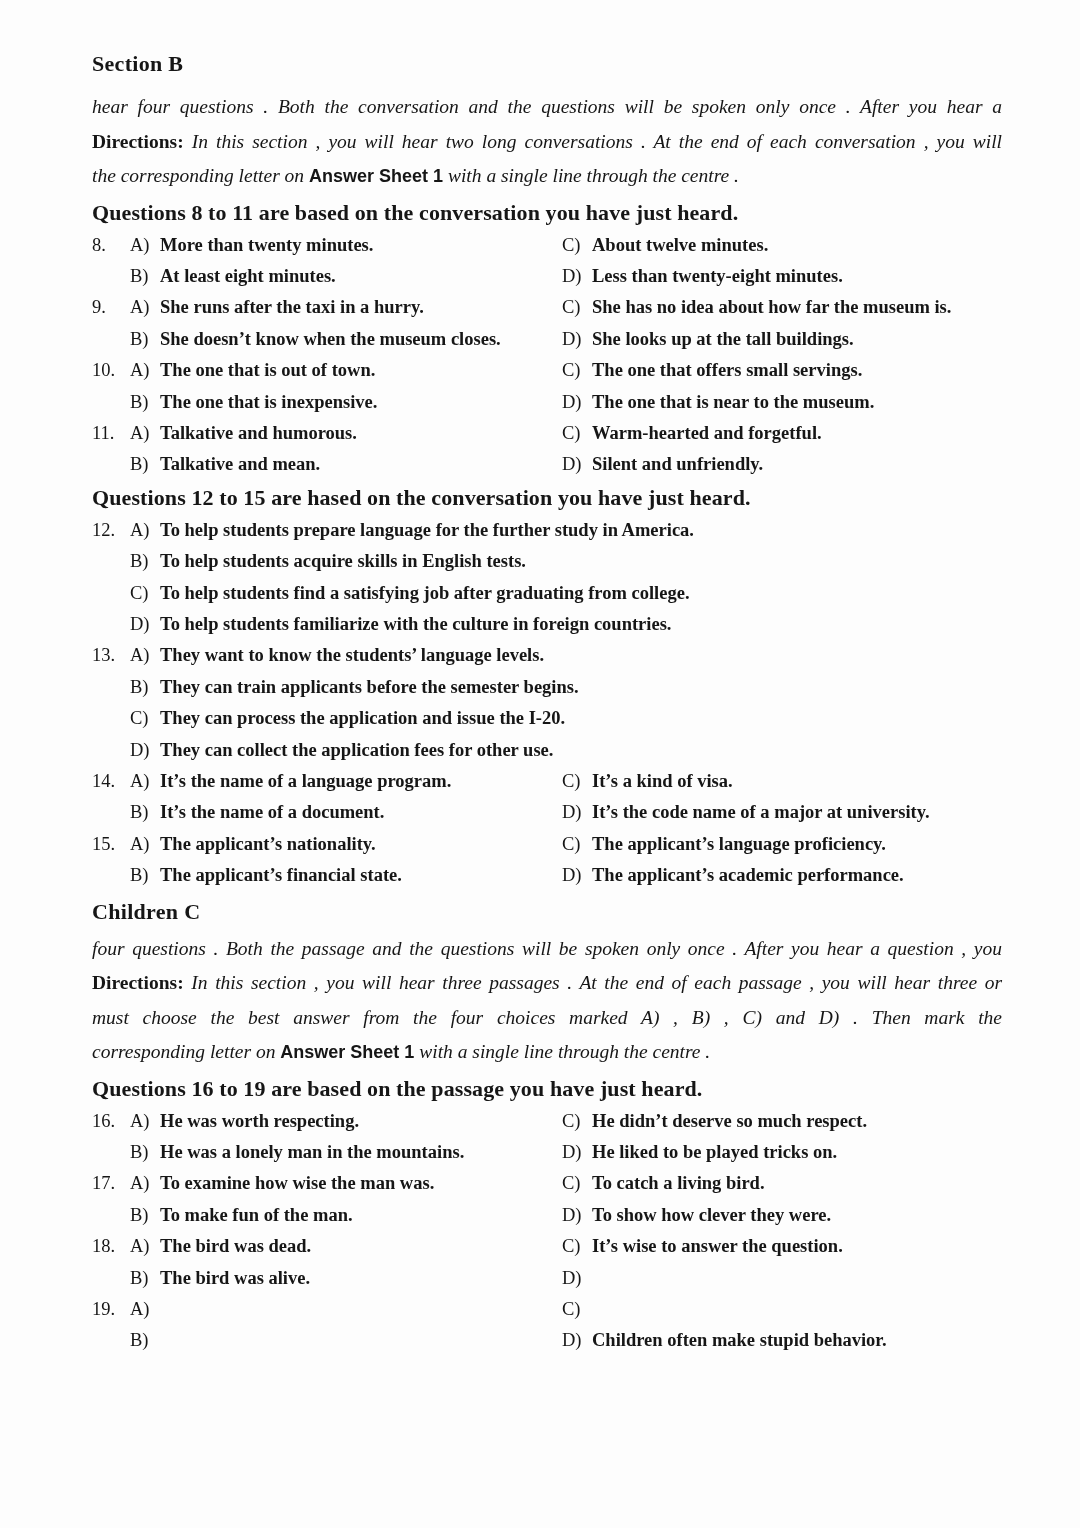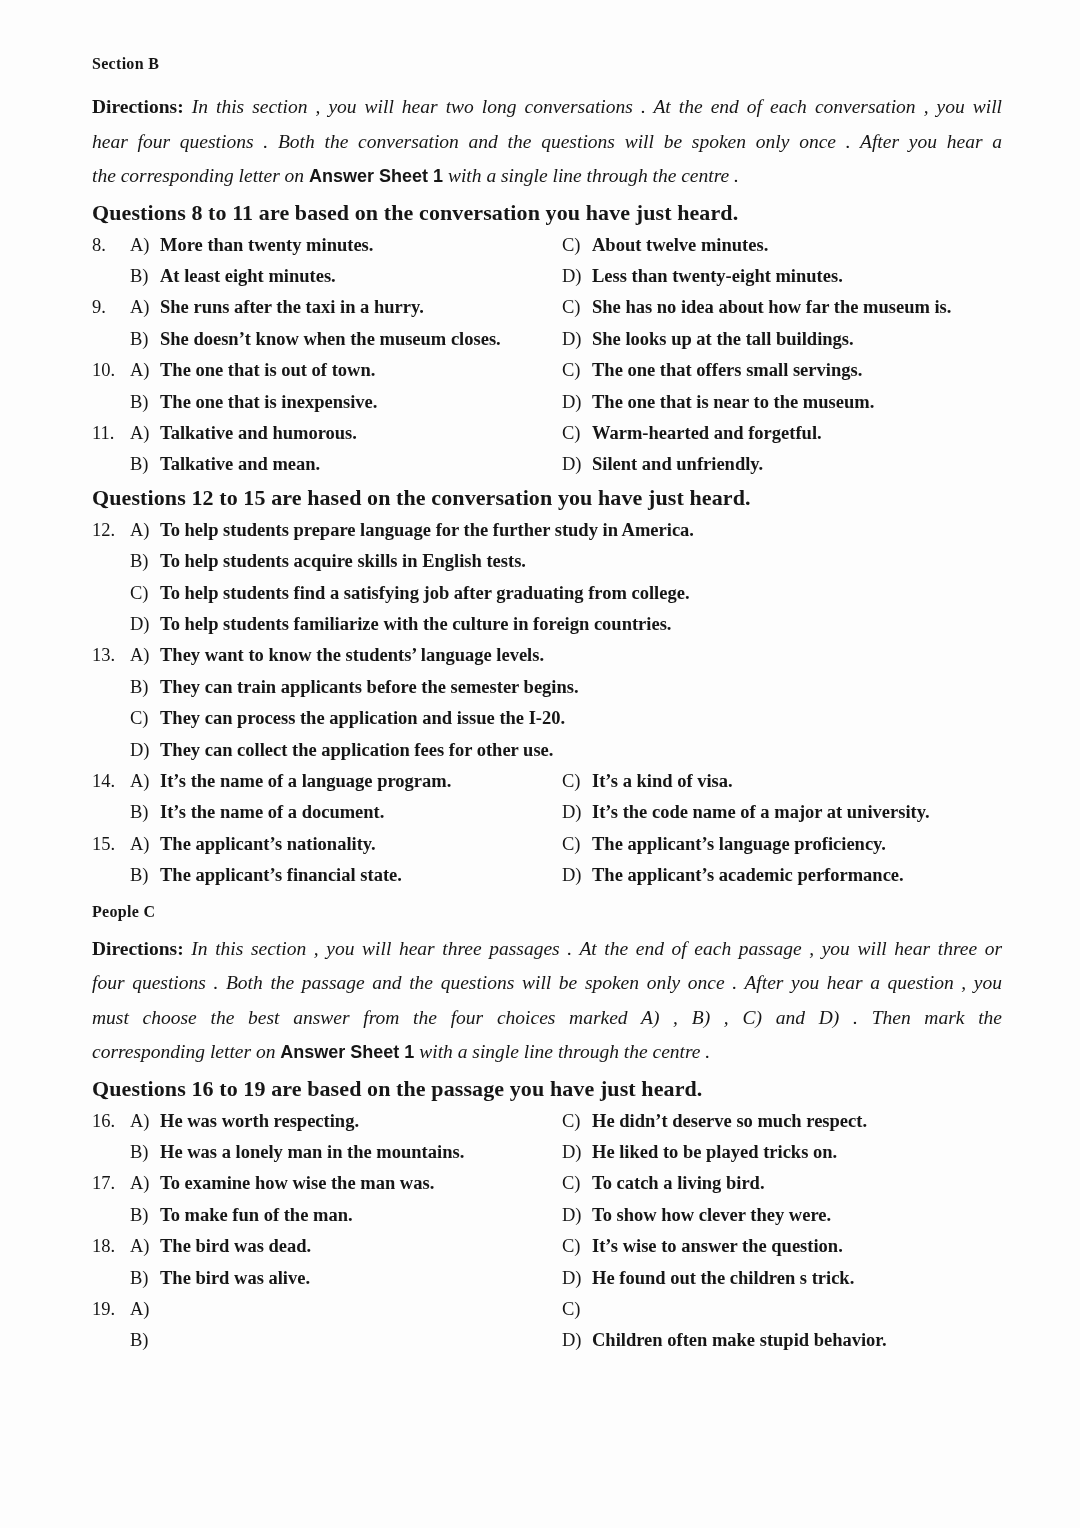--- a/index.html
+++ b/index.html
@@ -9,21 +9,21 @@
     width:1080px;height:1528px;
     margin:0 auto;
     background:#fdfdfd;
     box-sizing:border-box;
     padding:50px 78px 0 92px;
     font-family:"Liberation Serif","DejaVu Serif",serif;
     color:#161616;
     overflow:hidden;
   }
   .section-title{
-    font-size:16px;font-weight:bold;line-height:28px;
+    font-size:22px;font-weight:bold;line-height:28px;
     margin:0 0 12px 0;letter-spacing:.3px;
   }
   .section-title.second{margin-top:6px;margin-bottom:6px;}
   .directions{margin:0 0 4px 0;}
   .dir-line{
     font-size:19.5px;line-height:34.5px;
     text-align:justify;text-align-last:justify;
     white-space:normal;
   }
   .dir-line.last{text-align-last:left;}
@@ -45,22 +45,22 @@
 </style>
 </head>
 <body>
 
 <div class="page">
 
   <div>
     <h2 class="section-title">Section B</h2>
 
     <div class="directions" id="dir-b">
+        <div class="dir-line"><span class="seg-i">hear four questions . Both the conversation and the questions will be spoken only once . After you hear a</span></div>
         <div class="dir-line"><span class="seg-b">Directions:</span> <span class="seg-i">In this section , you will hear two long conversations . At the end of each conversation , you will</span></div>
-        <div class="dir-line"><span class="seg-i">hear four questions . Both the conversation and the questions will be spoken only once . After you hear a</span></div>
         <div class="dir-line last"><span class="seg-i">the corresponding letter on</span> <span class="seg-s">Answer Sheet 1</span> <span class="seg-i">with a single line through the centre .</span></div>
       </div>
 
     <div class="group-heading">Questions 8 to 11 are based on the conversation you have just heard.</div>
 
     <div class="opt-rows" id="rows-b1">
         <div class="opt-row">
           <div class="opt-left">
             <span class="q-num">8.</span>
             <span class="opt-letter">A)</span>
@@ -250,25 +250,25 @@
           </div>
           <div class="opt-right">
             <span class="opt-letter">D)</span>
             <span class="opt-text">The applicant’s academic performance.</span>
           </div>
         </div>
       </div>
   </div>
 
   <div>
-    <h2 class="section-title second">People C</h2>
+    <h2 class="section-title second">Children C</h2>
 
     <div class="directions" id="dir-c">
+        <div class="dir-line"><span class="seg-i">four questions . Both the passage and the questions will be spoken only once . After you hear a question , you</span></div>
         <div class="dir-line"><span class="seg-b">Directions:</span> <span class="seg-i">In this section , you will hear three passages . At the end of each passage , you will hear three or</span></div>
-        <div class="dir-line"><span class="seg-i">four questions . Both the passage and the questions will be spoken only once . After you hear a question , you</span></div>
         <div class="dir-line"><span class="seg-i">must choose the best answer from the four choices marked A) , B) , C) and D) . Then mark the</span></div>
         <div class="dir-line last"><span class="seg-i">corresponding letter on</span> <span class="seg-s">Answer Sheet 1</span> <span class="seg-i">with a single line through the centre .</span></div>
       </div>
 
     <div class="group-heading">Questions 16 to 19 are based on the passage you have just heard.</div>
 
     <div class="opt-rows" id="rows-c1">
         <div class="opt-row">
           <div class="opt-left">
             <span class="q-num">16.</span>
@@ -325,21 +325,20 @@
           </div>
         </div>
         <div class="opt-row">
           <div class="opt-left">
             <span class="q-num"></span>
             <span class="opt-letter">B)</span>
             <span class="opt-text">The bird was alive.</span>
           </div>
           <div class="opt-right">
             <span class="opt-letter">D)</span>
-            <span class="opt-text">He found out the children s trick.</span>
           </div>
         </div>
         <div class="opt-row">
           <div class="opt-left">
             <span class="q-num">19.</span>
             <span class="opt-letter">A)</span>
           </div>
           <div class="opt-right">
             <span class="opt-letter">C)</span>
           </div>

